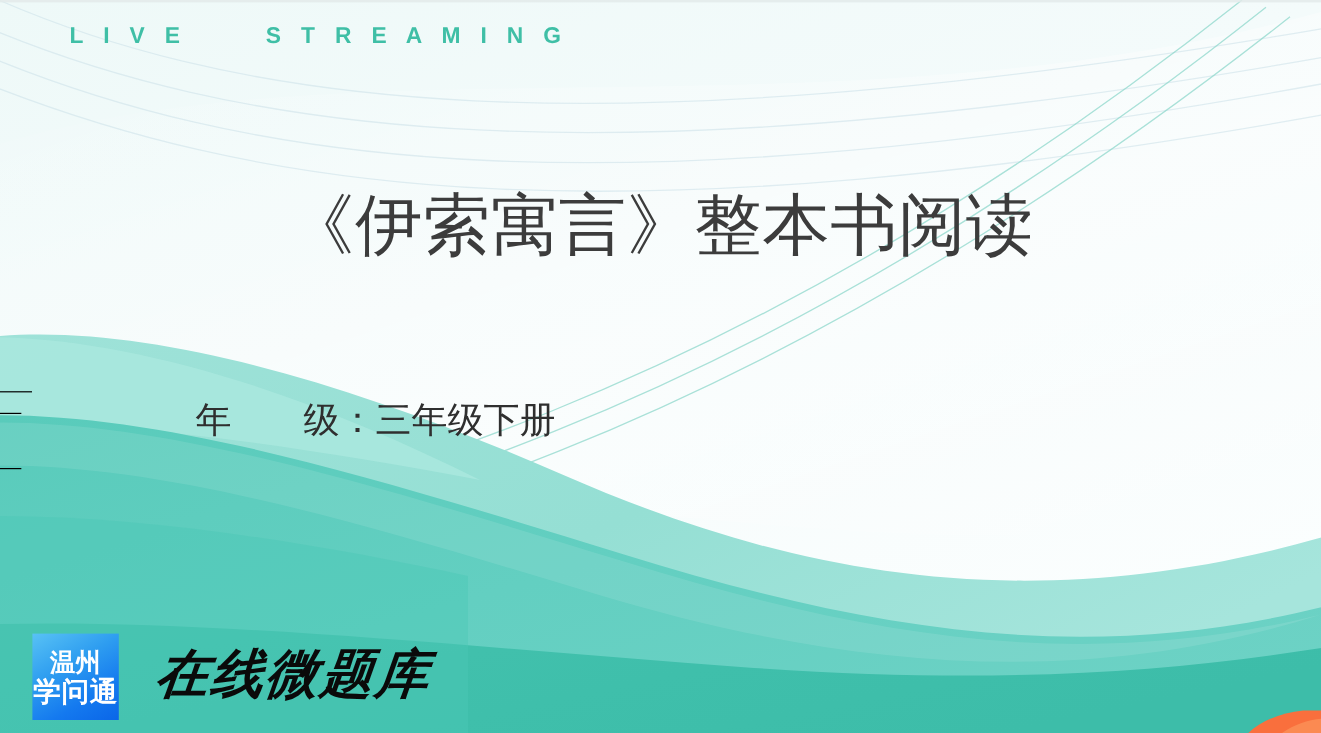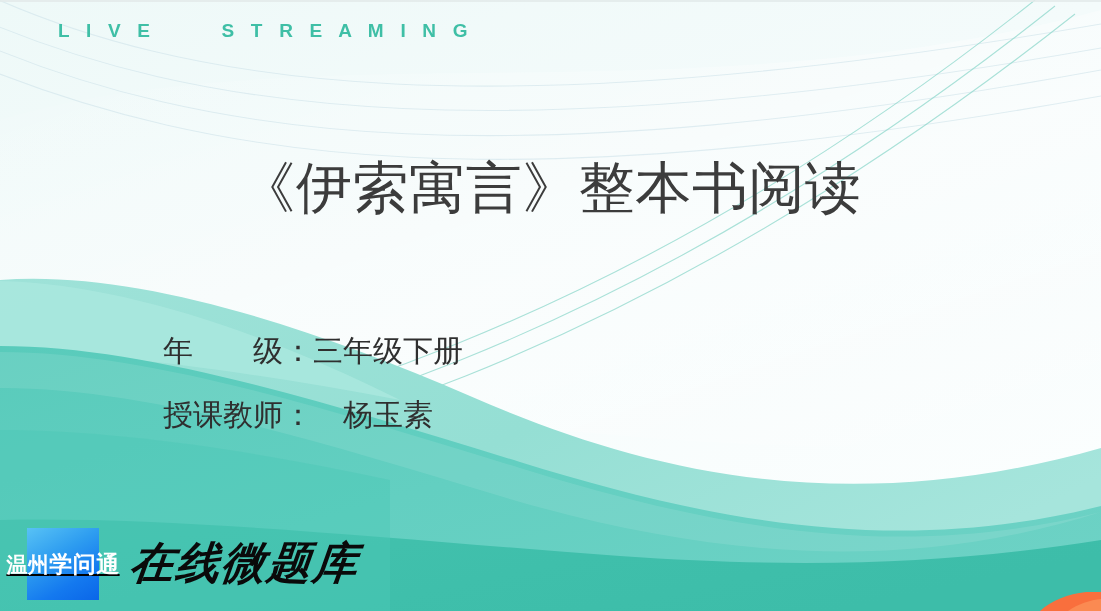--- a/index.html
+++ b/index.html
@@ -54,20 +54,21 @@
     z-index: 6;
   }
 
   
   #info {
     position: absolute;
     left: 0;
     top: 294px;
     width: 1002px;
     z-index: 6;
+    text-decoration: underline;
   }
   .info-row {
     position: relative;
     height: 64px;
     white-space: pre;
   }
   .info-cell {
     position: absolute;
     font-size: 30px;
     line-height: 42px;
@@ -87,26 +88,25 @@
     z-index: 7;
   }
   #brand-logo {
     position: absolute;
     left: 0;
     top: 0;
     width: 72px;
     height: 72px;
     background: linear-gradient(150deg, #58c2f5 0%, #2e9df0 38%, #1479ef 72%, #0a66e8 100%);
     display: flex;
-    flex-direction: row;
+    flex-direction: column;
     align-items: center;
     justify-content: center;
     box-sizing: border-box;
     padding: 4px 0;
-    text-decoration: underline;
   }
   .brand-logo-line {
     color: #ffffff;
     font-size: 21px;
     line-height: 25px;
     font-weight: 700;
     letter-spacing: 0.02em;
     white-space: pre;
   }
   .brand-logo-line.small { font-size: 23px; line-height: 23px; }
@@ -199,21 +199,20 @@
 
   <div id="title">《伊索寓言》整本书阅读</div>
 
   <div id="info">
 
     <div class="info-row">
       <div class="info-cell col-left">年　　级：三年级下册</div>
     </div>
 
     <div class="info-row">
-      <div class="info-cell col-left">授课教师：　杨玉素</div>
     </div>
 
   </div>
 
   <div id="brand">
     <div id="brand-logo">
       <span class="brand-logo-line">温州</span>
       <span class="brand-logo-line small">学问通</span>
     </div>
     <div id="brand-script">在线微题库</div>

